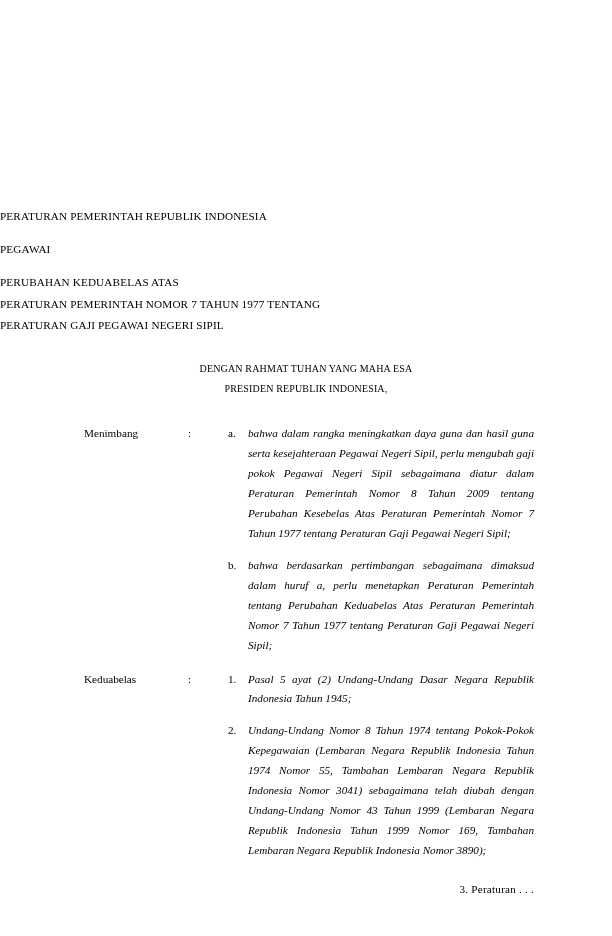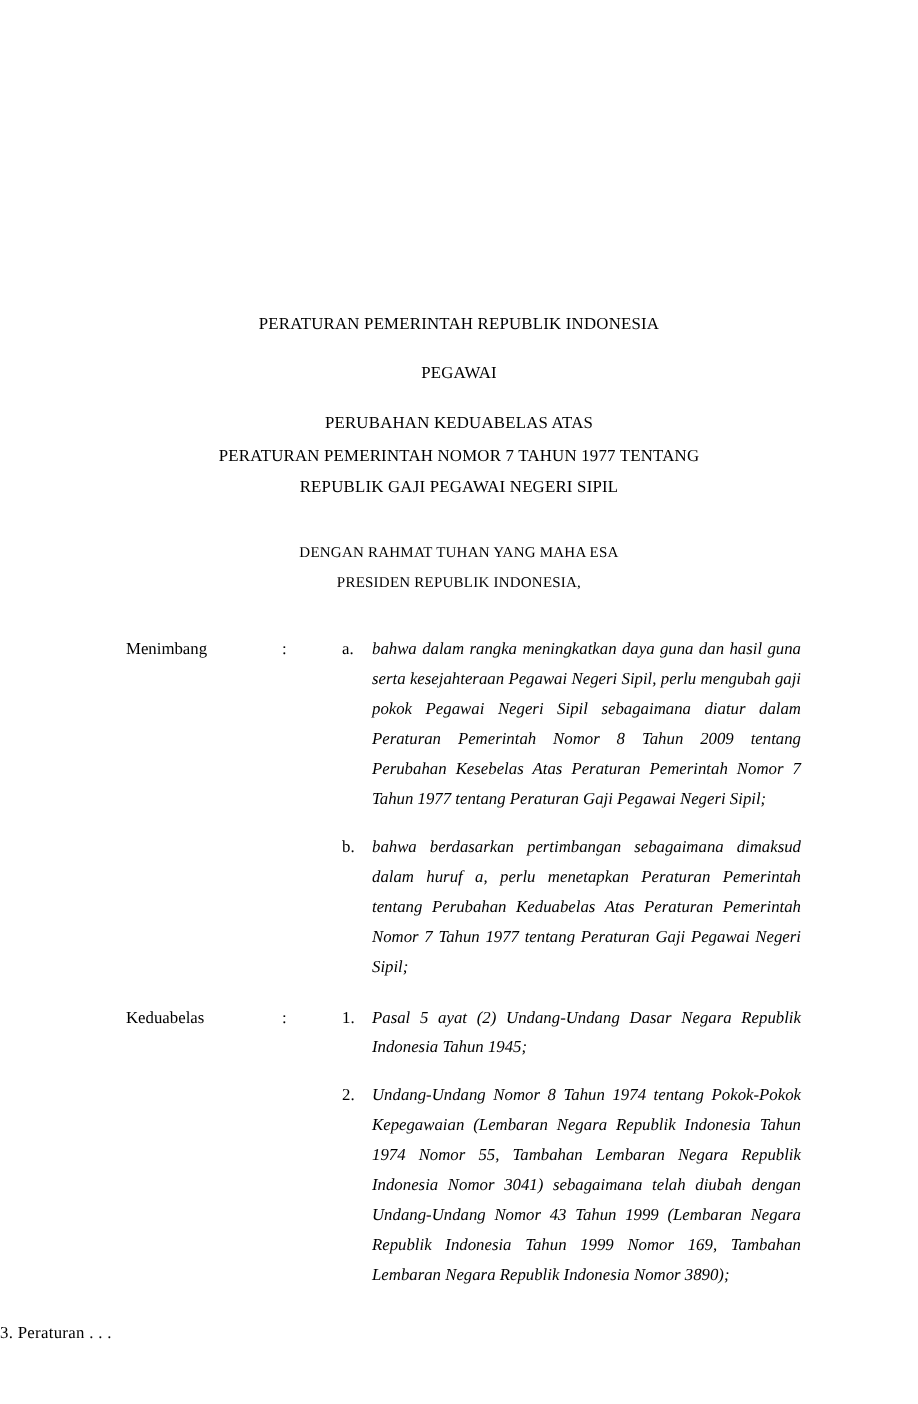--- a/index.html
+++ b/index.html
@@ -15,21 +15,20 @@
   }
   .page {
     position: relative;
     width: 612px;
     height: 936px;
     box-sizing: border-box;
     padding: 0;
   }
   .header-block {
     margin-top: 206px;
-    text-align: center;
     font-size: 11.2px;
     line-height: 1.95;
     letter-spacing: 0.15px;
   }
   .header-block .line {
     white-space: pre;
   }
   .gap-sm { height: 11px; }
   .gap-lg { height: 22px; }
 
@@ -80,37 +79,38 @@
     text-align: justify;
     text-justify: inter-word;
     hyphens: none;
     font-style: italic;
   }
   .spacer-clause { height: 14px; }
 
   .footer-note {
     margin-top: 22px;
     padding-right: 78px;
+    text-align: right;
     font-size: 11.2px;
     letter-spacing: 0.2px;
   }
 </style>
 </head>
 <body>
 
 <div class="page">
 
   <div class="header-block">
     <div class="line">PERATURAN PEMERINTAH REPUBLIK INDONESIA</div>
     <div class="gap-sm"></div>
     <div class="line">PEGAWAI</div>
     <div class="gap-sm"></div>
     <div class="line">PERUBAHAN KEDUABELAS ATAS</div>
     <div class="line">PERATURAN PEMERINTAH NOMOR 7 TAHUN 1977 TENTANG</div>
-    <div class="line">REPUBLIK GAJI PEGAWAI NEGERI SIPIL</div>
+    <div class="line">PERATURAN GAJI PEGAWAI NEGERI SIPIL</div>
   </div>
 
   <div class="gap-lg"></div>
 
   <div class="opening">
     <div class="line">DENGAN RAHMAT TUHAN YANG MAHA ESA</div>
     <div class="line">PRESIDEN REPUBLIK INDONESIA,</div>
   </div>
 
   <div class="clause-area">

